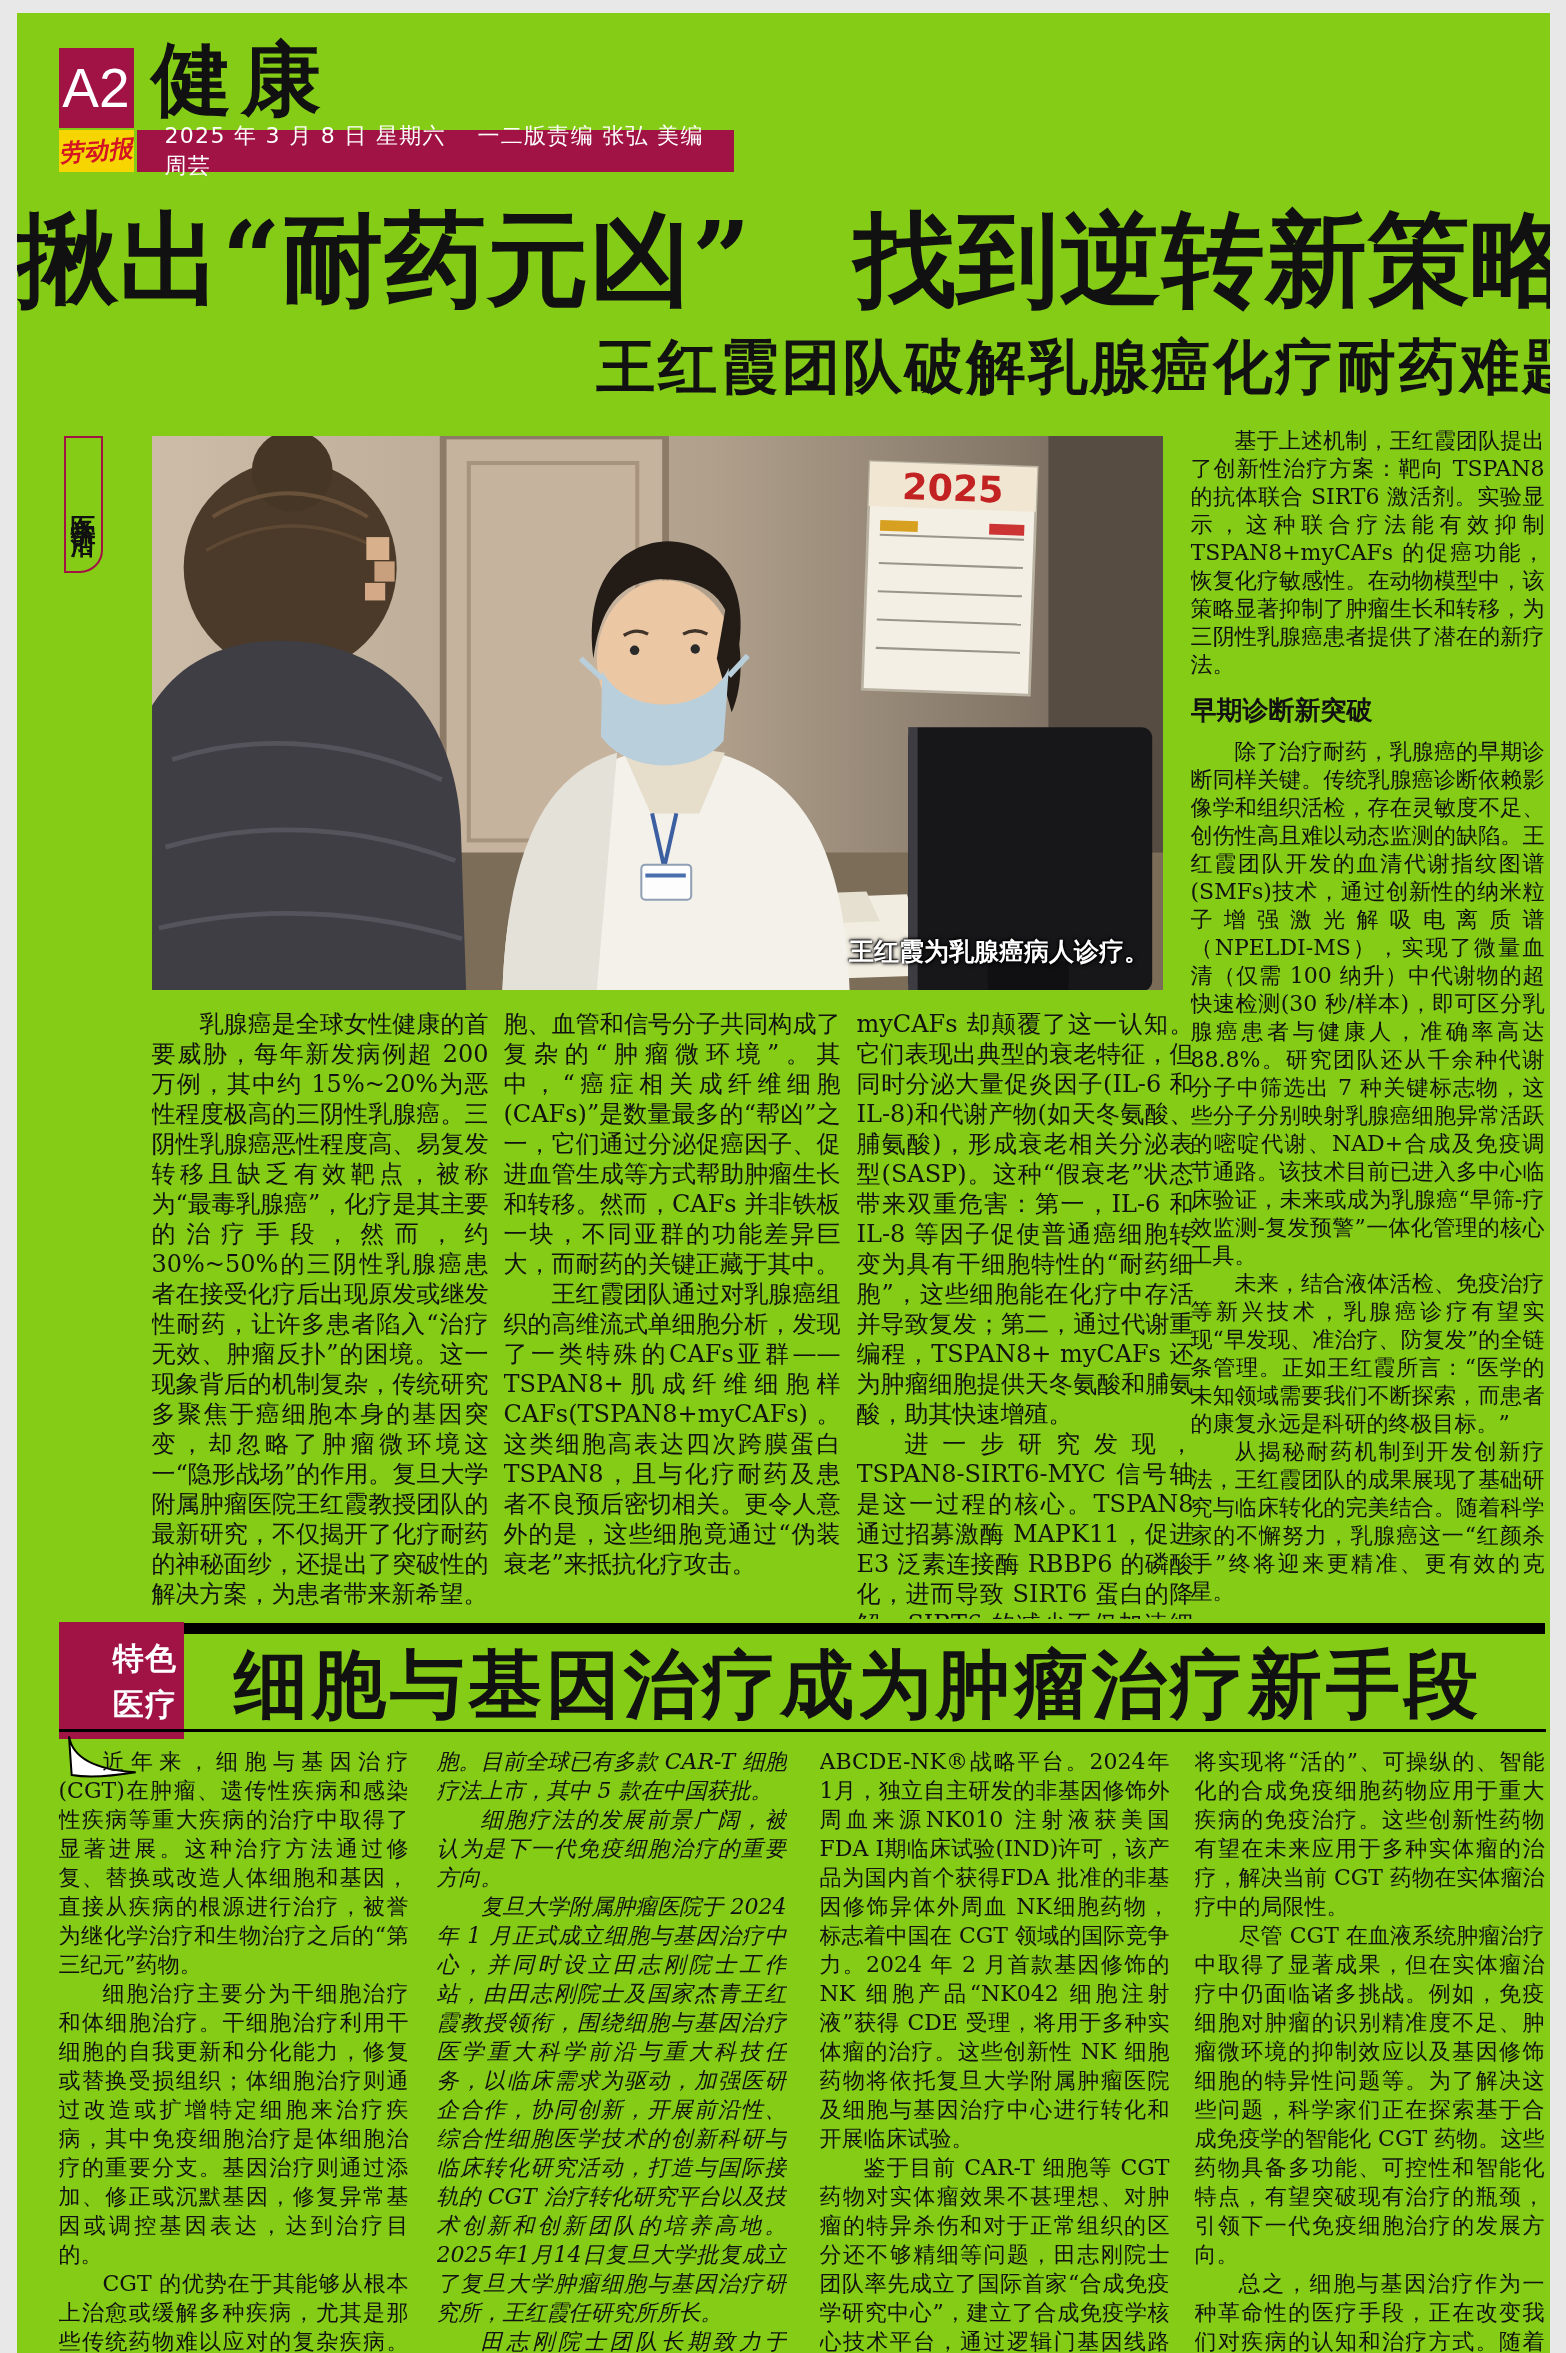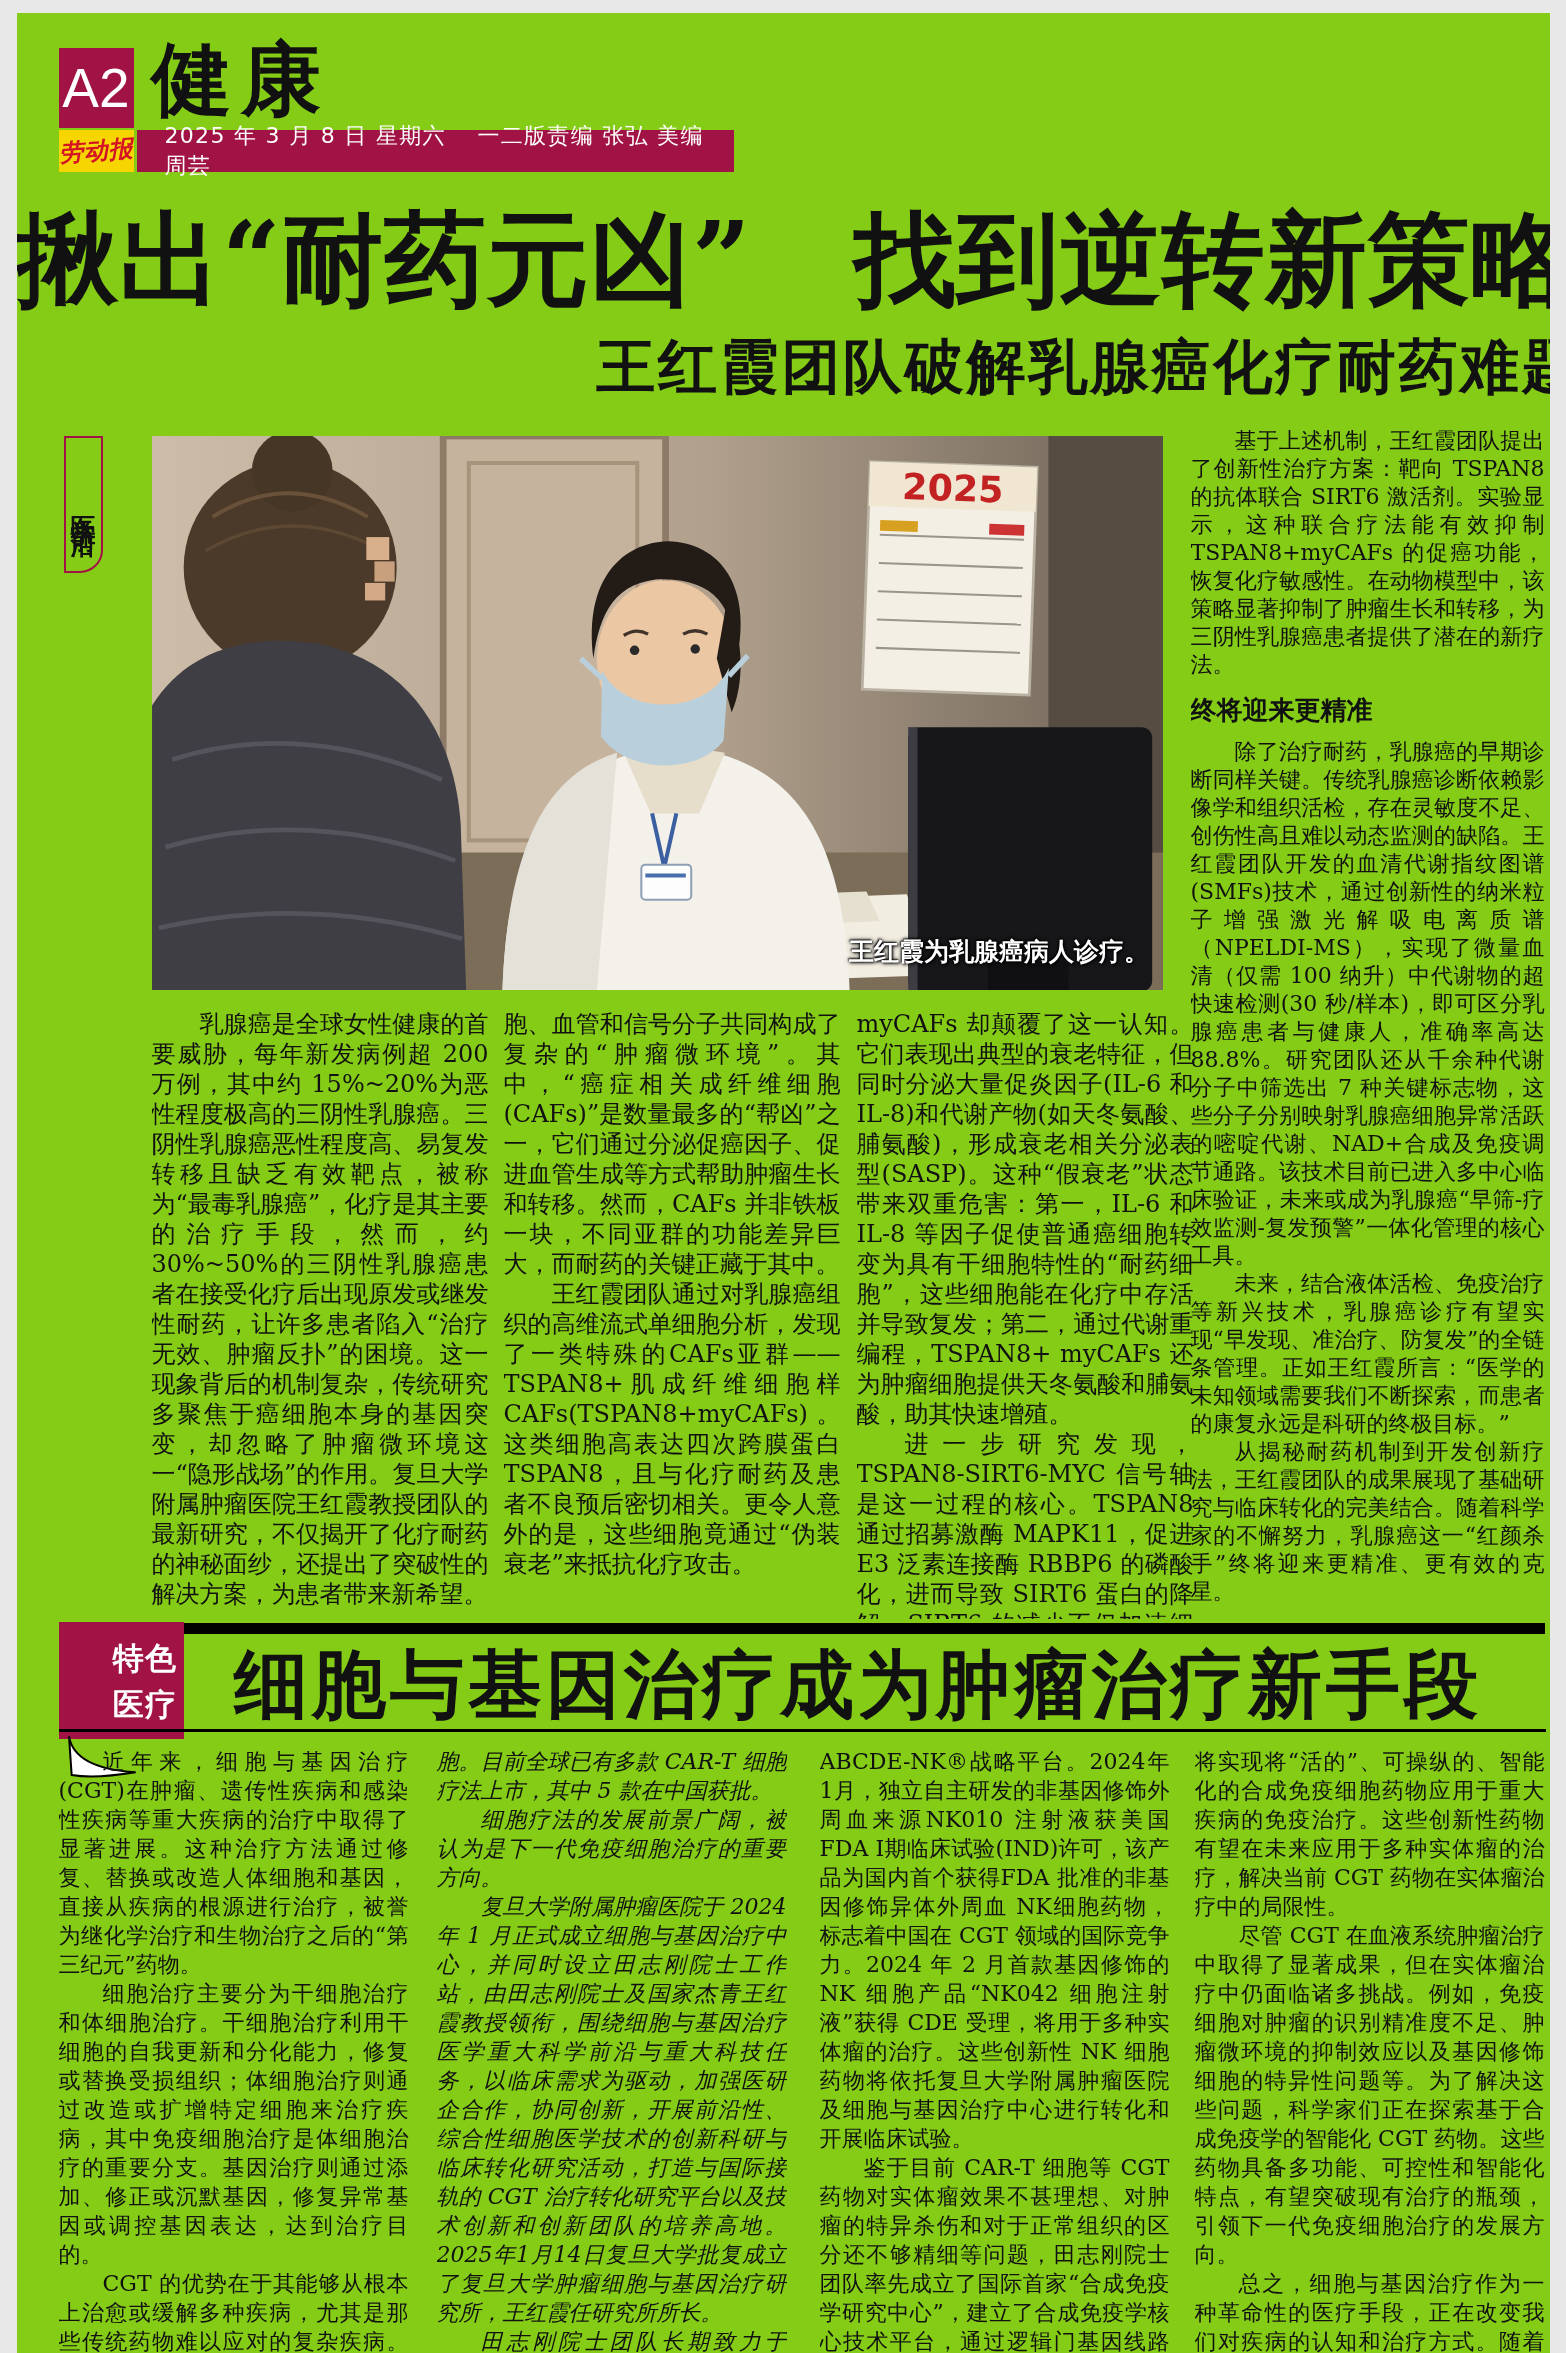--- a/index.html
+++ b/index.html
@@ -177,21 +177,21 @@
 
   </div>
 
   <div class="a1col c3">
     <p class="cont">myCAFs 却颠覆了这一认知。它们表现出典型的衰老特征，但同时分泌大量促炎因子(IL-6 和 IL-8)和代谢产物(如天冬氨酸、脯氨酸)，形成衰老相关分泌表型(SASP)。这种“假衰老”状态带来双重危害：第一，IL-6 和 IL-8 等因子促使普通癌细胞转变为具有干细胞特性的“耐药细胞”，这些细胞能在化疗中存活并导致复发；第二，通过代谢重编程，TSPAN8+ myCAFs 还为肿瘤细胞提供天冬氨酸和脯氨酸，助其快速增殖。</p>
     <p>进一步研究发现，TSPAN8-SIRT6-MYC 信号轴是这一过程的核心。TSPAN8 通过招募激酶 MAPK11，促进 E3 泛素连接酶 RBBP6 的磷酸化，进而导致 SIRT6 蛋白的降解。SIRT6 的减少不仅加速细胞衰老样表型，还激活 MYC 信号，推动代谢重编程和耐药性形成。</p>
   </div>
 
   <div class="a1col c4">
     <p>基于上述机制，王红霞团队提出了创新性治疗方案：靶向 TSPAN8 的抗体联合 SIRT6 激活剂。实验显示，这种联合疗法能有效抑制 TSPAN8+myCAFs 的促癌功能，恢复化疗敏感性。在动物模型中，该策略显著抑制了肿瘤生长和转移，为三阴性乳腺癌患者提供了潜在的新疗法。</p>
-    <div class="subhead">终将迎来更精准</div>
+    <div class="subhead">早期诊断新突破</div>
     <p>除了治疗耐药，乳腺癌的早期诊断同样关键。传统乳腺癌诊断依赖影像学和组织活检，存在灵敏度不足、创伤性高且难以动态监测的缺陷。王红霞团队开发的血清代谢指纹图谱(SMFs)技术，通过创新性的纳米粒子增强激光解吸电离质谱（NPELDI-MS），实现了微量血清（仅需 100 纳升）中代谢物的超快速检测(30 秒/样本)，即可区分乳腺癌患者与健康人，准确率高达 88.8%。研究团队还从千余种代谢分子中筛选出 7 种关键标志物，这些分子分别映射乳腺癌细胞异常活跃的嘧啶代谢、NAD+合成及免疫调节通路。该技术目前已进入多中心临床验证，未来或成为乳腺癌“早筛-疗效监测-复发预警”一体化管理的核心工具。</p>
     <p>未来，结合液体活检、免疫治疗等新兴技术，乳腺癌诊疗有望实现“早发现、准治疗、防复发”的全链条管理。正如王红霞所言：“医学的未知领域需要我们不断探索，而患者的康复永远是科研的终极目标。”</p>
     <p>从揭秘耐药机制到开发创新疗法，王红霞团队的成果展现了基础研究与临床转化的完美结合。随着科学家的不懈努力，乳腺癌这一“红颜杀手”终将迎来更精准、更有效的克星。</p>
 
   </div>
 
   <div class="divider-bar"></div>
   <div class="tag-box">
     <span>特色</span>
     <span>医疗</span>

